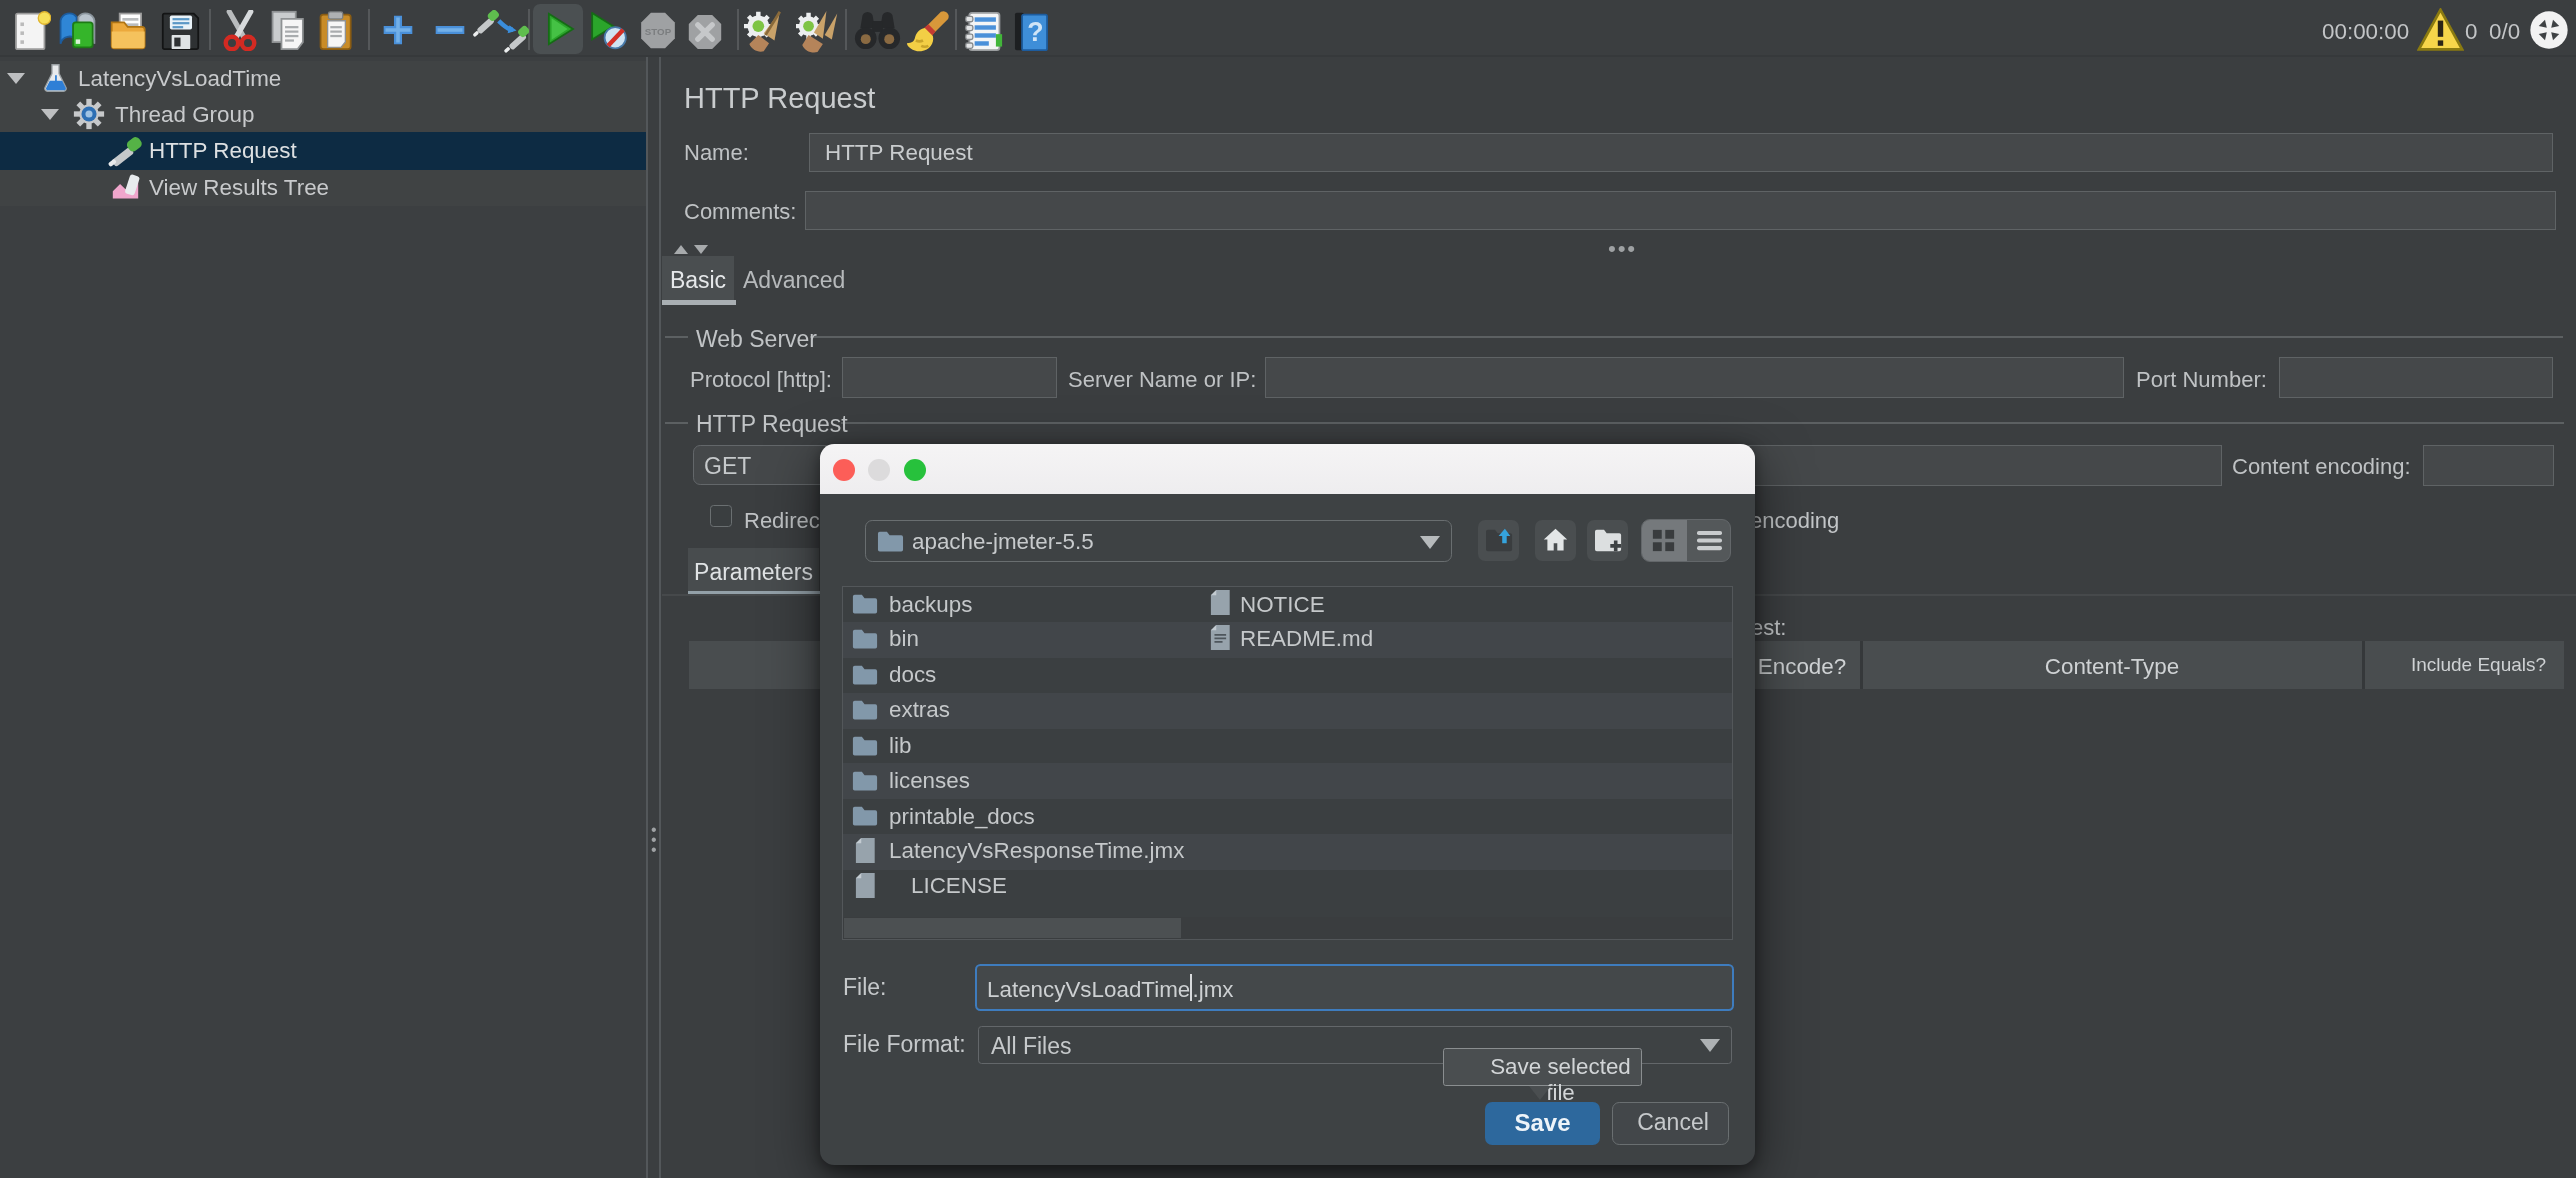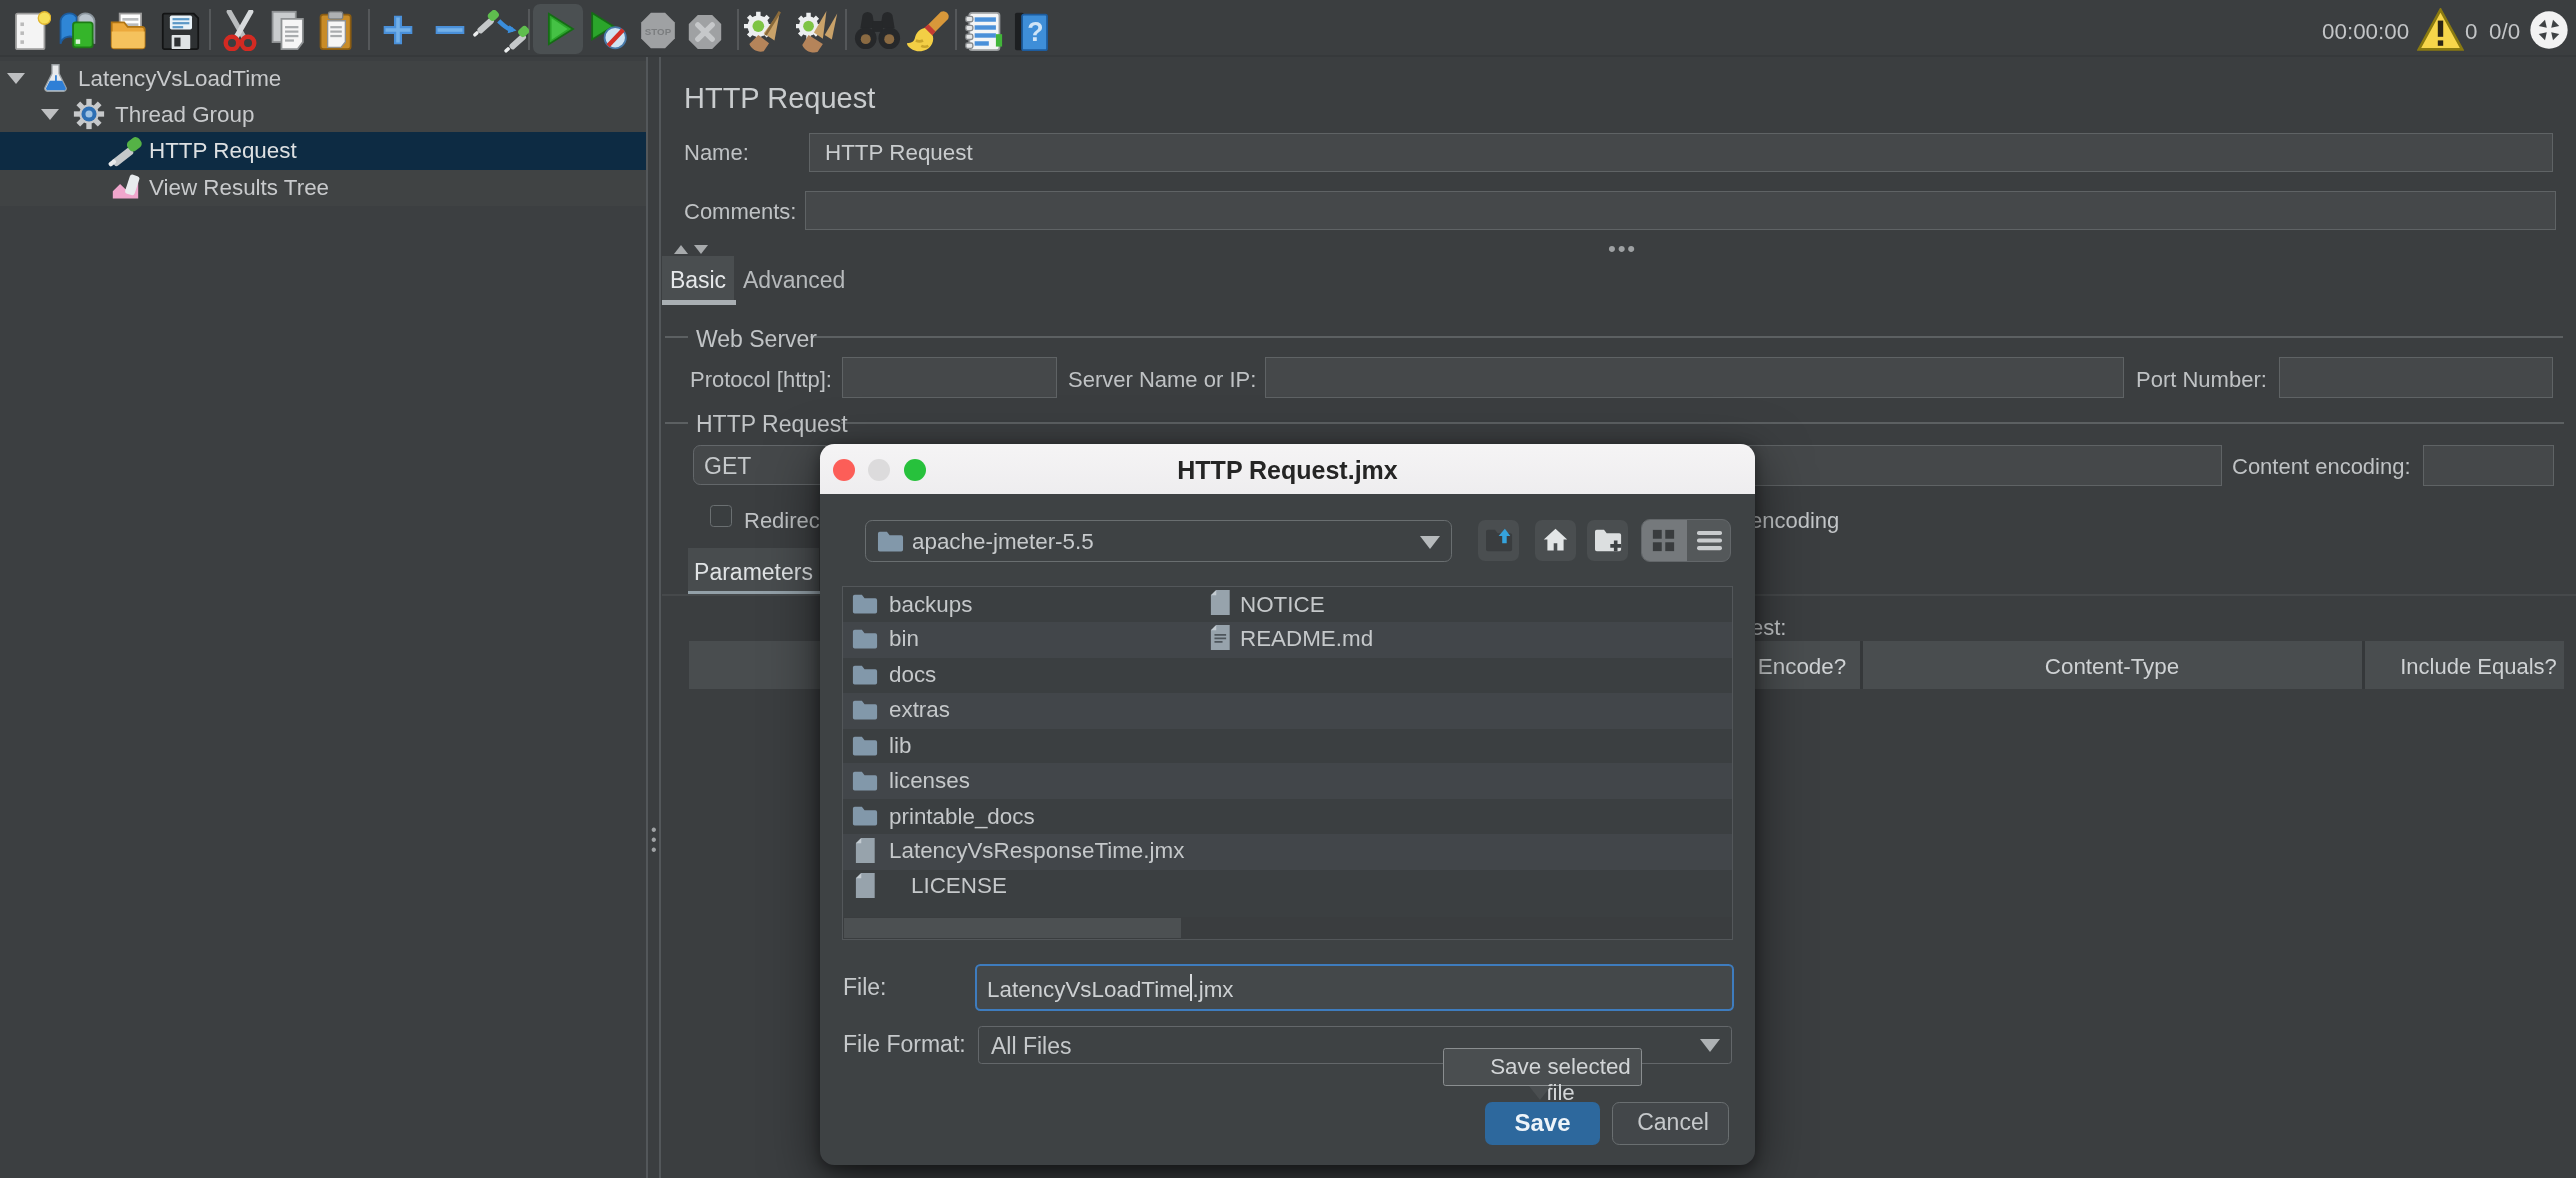--- a/index.html
+++ b/index.html
@@ -299,27 +299,26 @@
   <div class="abs" style="left:688px;top:591px;width:132px;height:4.5px;background:#93a0a8;"></div>
   <div class="abs" style="left:662px;top:594px;width:1914px;height:1.8px;background:#46494b;"></div>
 
   <div class="lbl" style="left:1751px;top:615px;color:#c3c6c8;">est:</div>
 
   <div class="abs" style="left:689px;top:641px;width:1875px;height:48px;background:#494d4f;"></div>
   <div class="abs" style="left:1860px;top:641px;width:2.7px;height:48px;background:#35383a;"></div>
   <div class="abs" style="left:2362px;top:641px;width:2.7px;height:48px;background:#35383a;"></div>
   <div class="abs" style="left:1745px;top:654px;width:114px;text-align:center;font-size:22.4px;color:#cfd2d4;">Encode?</div>
   <div class="abs" style="left:1862px;top:654px;width:500px;text-align:center;font-size:22.4px;color:#cfd2d4;">Content-Type</div>
-  <div class="abs" style="left:2365px;top:654px;width:199px;text-align:center;font-size:22px;color:#cfd2d4;padding-left:28px;">Include Equals?</div>
+  <div class="abs" style="left:2365px;top:654px;width:199px;text-align:center;font-size:19px;color:#cfd2d4;padding-left:28px;">Include Equals?</div>
 </div>
 
 <div id="dialog" class="abs" style="left:820px;top:444px;width:935px;height:721px;border-radius:14.3px;background:#3e4244;box-shadow:0 16px 54px rgba(0,0,0,0.55), 0 3.6px 14.3px rgba(0,0,0,0.4);">
 
   <div class="abs" style="left:0;top:0;width:935px;height:50px;border-radius:14.3px 14.3px 0 0;background:linear-gradient(#f5f4f5,#eeedef);"></div>
-  <div class="abs" style="left:0;top:11.6px;width:935px;text-align:center;font-size:25px;font-weight:bold;color:#252525;">HTTP Request.jmx</div>
   <div class="abs" style="left:12.5px;top:15px;width:22.4px;height:22.4px;border-radius:50%;background:#fc5e58;"></div>
   <div class="abs" style="left:48px;top:15px;width:22.4px;height:22.4px;border-radius:50%;background:#dcdbdc;"></div>
   <div class="abs" style="left:84px;top:15px;width:22.4px;height:22.4px;border-radius:50%;background:#27c13c;"></div>
 
   <div class="abs" style="left:45px;top:76px;width:587px;height:42px;border:1.8px solid #696e70;border-radius:7.2px;"></div>
   <svg class="abs" style="left:57px;top:86px;" width="27" height="22.4" viewBox="0 0 30 25">
     <path d="M1 4 a2 2 0 0 1 2 -2 h8 l3 4 h13 a2 2 0 0 1 2 2 v14 a2 2 0 0 1 -2 2 h-24 a2 2 0 0 1 -2 -2 z" fill="#8298aa"></path>
   </svg>
   <div class="abs" style="left:92px;top:85px;font-size:22.4px;color:#c7cacc;">apache-jmeter-5.5</div>
   <div class="abs" style="left:600px;top:92px;width:0;height:0;border-left:10.7px solid transparent;border-right:10.7px solid transparent;border-top:13.4px solid #b6babc;"></div>

